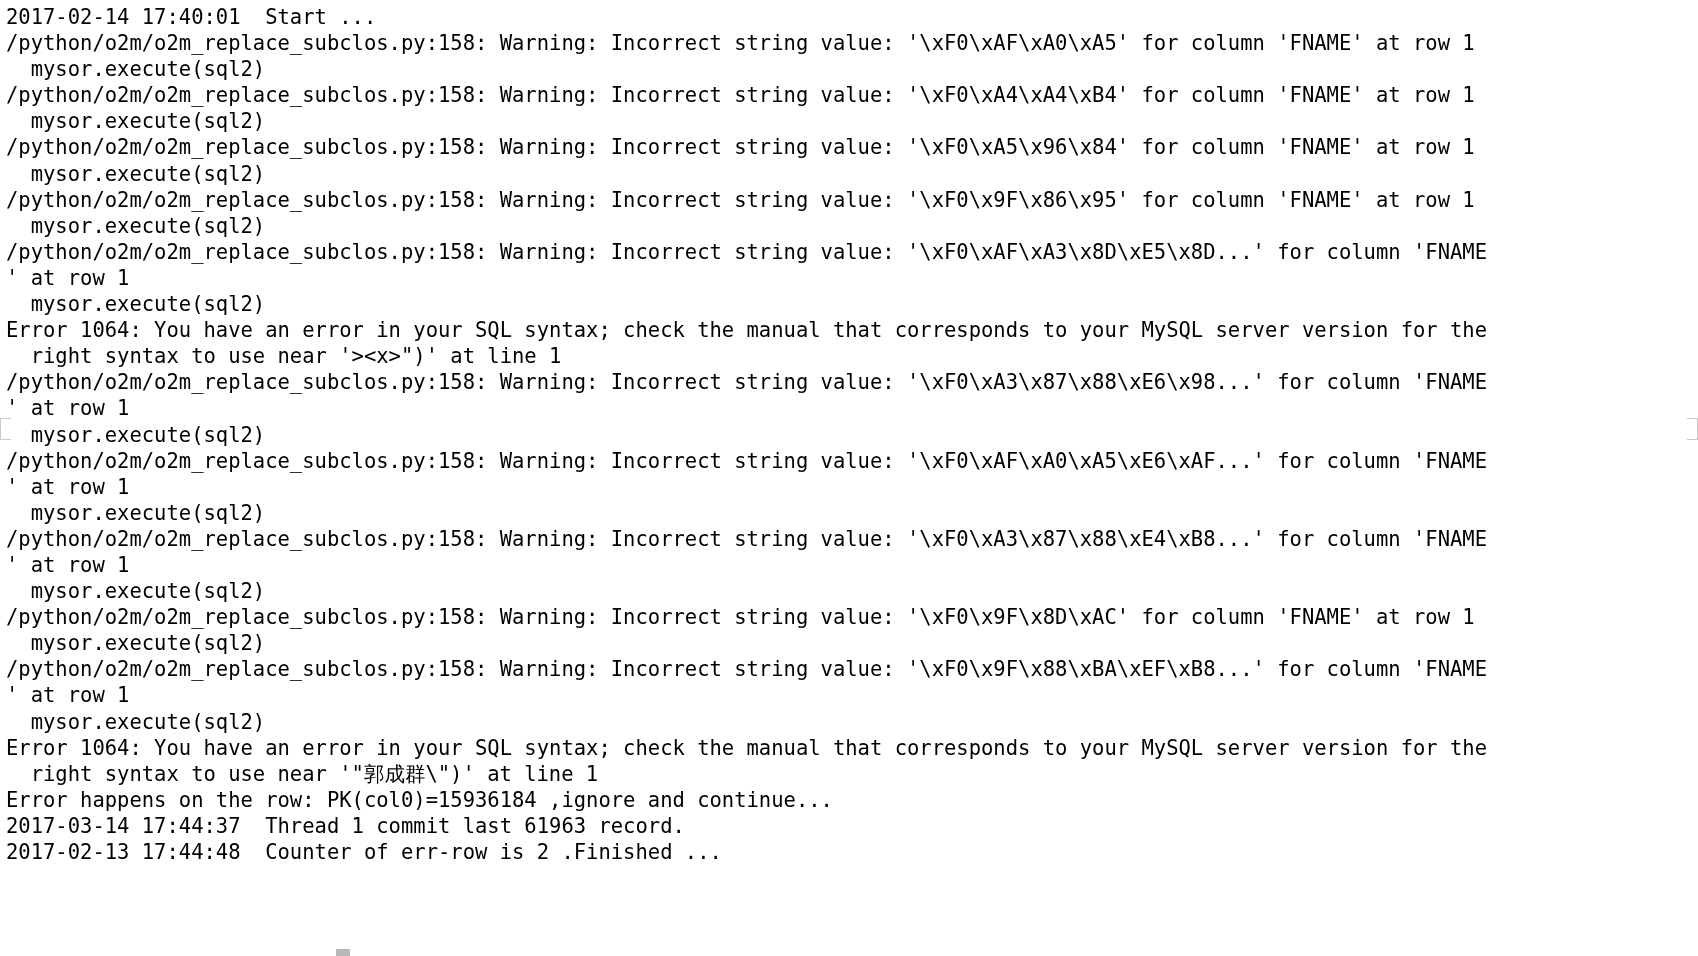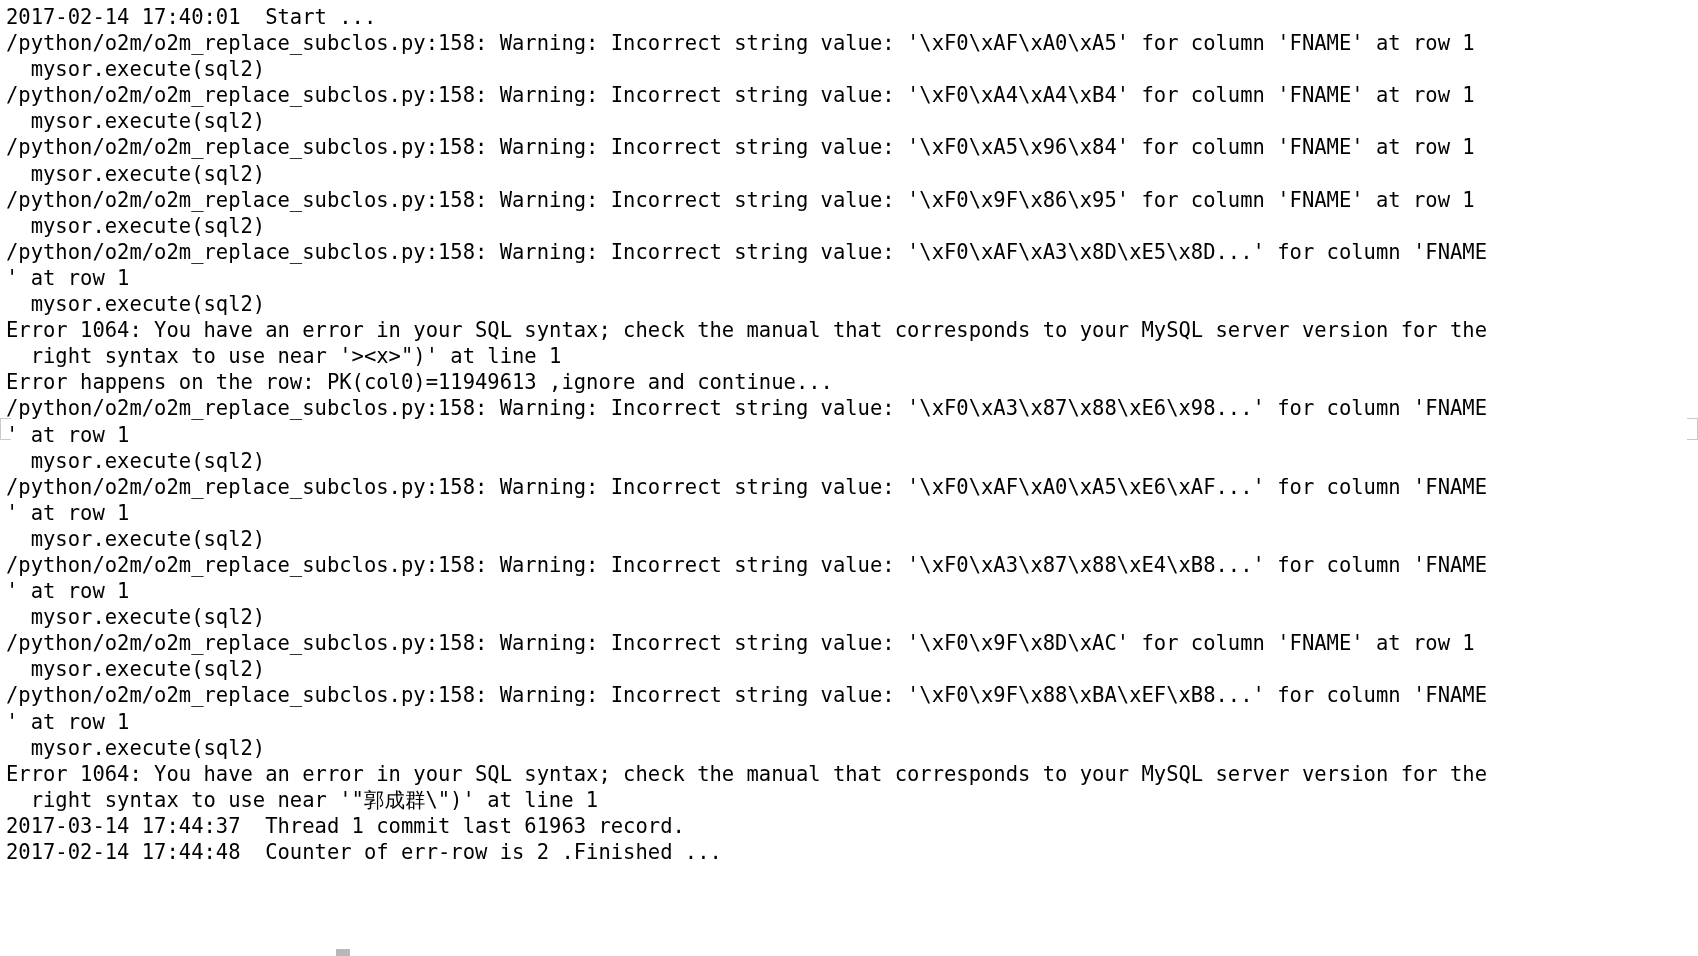--- a/index.html
+++ b/index.html
@@ -69,38 +69,38 @@
       <div class="log-line">  mysor.execute(sql2)</div>
       <div class="log-line">/python/o2m/o2m_replace_subclos.py:158: Warning: Incorrect string value: '\xF0\xA5\x96\x84' for column 'FNAME' at row 1</div>
       <div class="log-line">  mysor.execute(sql2)</div>
       <div class="log-line">/python/o2m/o2m_replace_subclos.py:158: Warning: Incorrect string value: '\xF0\x9F\x86\x95' for column 'FNAME' at row 1</div>
       <div class="log-line">  mysor.execute(sql2)</div>
       <div class="log-line">/python/o2m/o2m_replace_subclos.py:158: Warning: Incorrect string value: '\xF0\xAF\xA3\x8D\xE5\x8D...' for column 'FNAME</div>
       <div class="log-line">' at row 1</div>
       <div class="log-line">  mysor.execute(sql2)</div>
       <div class="log-line">Error 1064: You have an error in your SQL syntax; check the manual that corresponds to your MySQL server version for the</div>
       <div class="log-line">  right syntax to use near '&gt;&lt;x&gt;")' at line 1</div>
-      <div class="log-line">Error happens on the row: PK(col0)=11949613 ,ignore and continue...</div>
       <div class="log-line">/python/o2m/o2m_replace_subclos.py:158: Warning: Incorrect string value: '\xF0\xA3\x87\x88\xE6\x98...' for column 'FNAME</div>
       <div class="log-line">' at row 1</div>
       <div class="log-line">  mysor.execute(sql2)</div>
       <div class="log-line">/python/o2m/o2m_replace_subclos.py:158: Warning: Incorrect string value: '\xF0\xAF\xA0\xA5\xE6\xAF...' for column 'FNAME</div>
       <div class="log-line">' at row 1</div>
       <div class="log-line">  mysor.execute(sql2)</div>
       <div class="log-line">/python/o2m/o2m_replace_subclos.py:158: Warning: Incorrect string value: '\xF0\xA3\x87\x88\xE4\xB8...' for column 'FNAME</div>
       <div class="log-line">' at row 1</div>
       <div class="log-line">  mysor.execute(sql2)</div>
       <div class="log-line">/python/o2m/o2m_replace_subclos.py:158: Warning: Incorrect string value: '\xF0\x9F\x8D\xAC' for column 'FNAME' at row 1</div>
       <div class="log-line">  mysor.execute(sql2)</div>
       <div class="log-line">/python/o2m/o2m_replace_subclos.py:158: Warning: Incorrect string value: '\xF0\x9F\x88\xBA\xEF\xB8...' for column 'FNAME</div>
       <div class="log-line">' at row 1</div>
       <div class="log-line">  mysor.execute(sql2)</div>
       <div class="log-line">Error 1064: You have an error in your SQL syntax; check the manual that corresponds to your MySQL server version for the</div>
       <div class="log-line">  right syntax to use near '"郭成群\")' at line 1</div>
+      <div class="log-line">Error happens on the row: PK(col0)=15936184 ,ignore and continue...</div>
       <div class="log-line">2017-03-14 17:44:37  Thread 1 commit last 61963 record.</div>
-      <div class="log-line">2017-02-14 17:44:48  Counter of err-row is 2 .Finished ...</div>
+      <div class="log-line">2017-02-13 17:44:48  Counter of err-row is 2 .Finished ...</div>
     </div>
 
   <div class="edge-marker left" style="top:418px;"></div>
   <div class="edge-marker right" style="top:418px;"></div>
 
   <div class="cursor-block" style="left:336px; top:949px;"></div>
 </div>
 
 </body></html>

